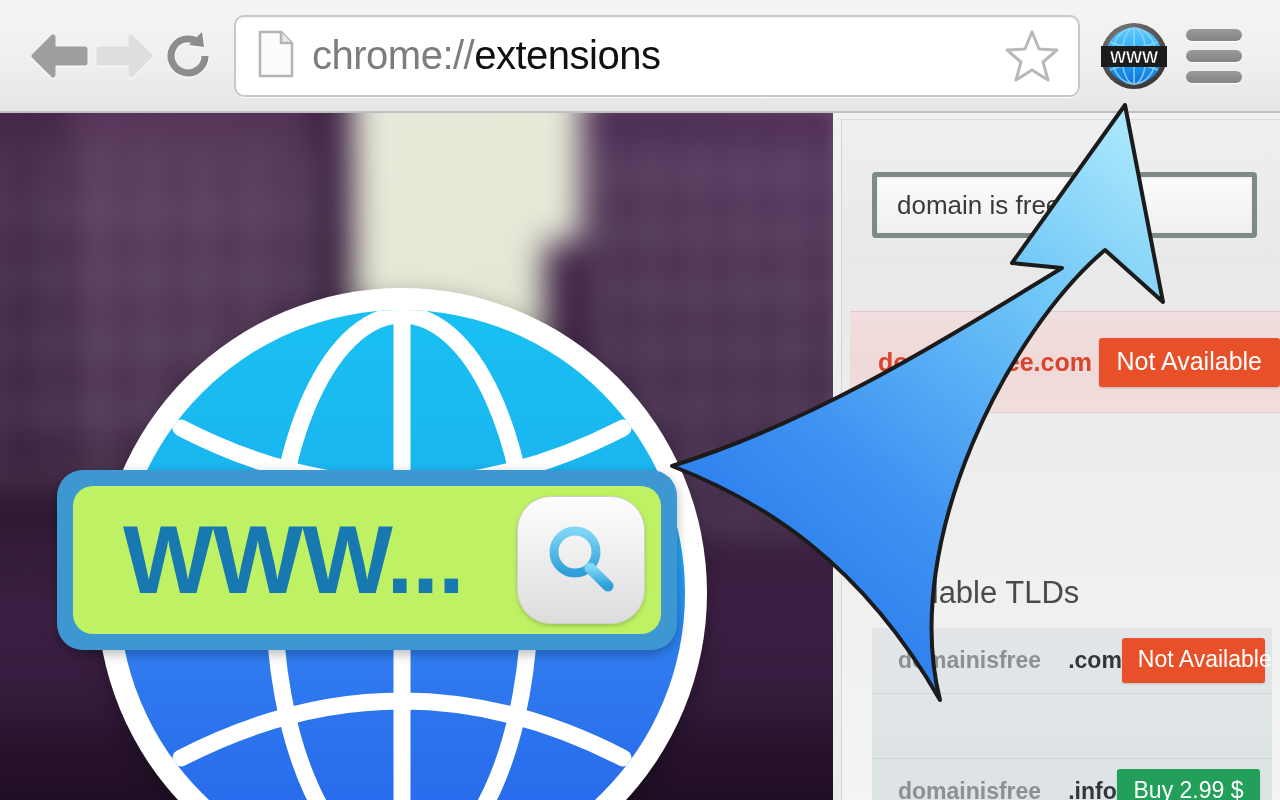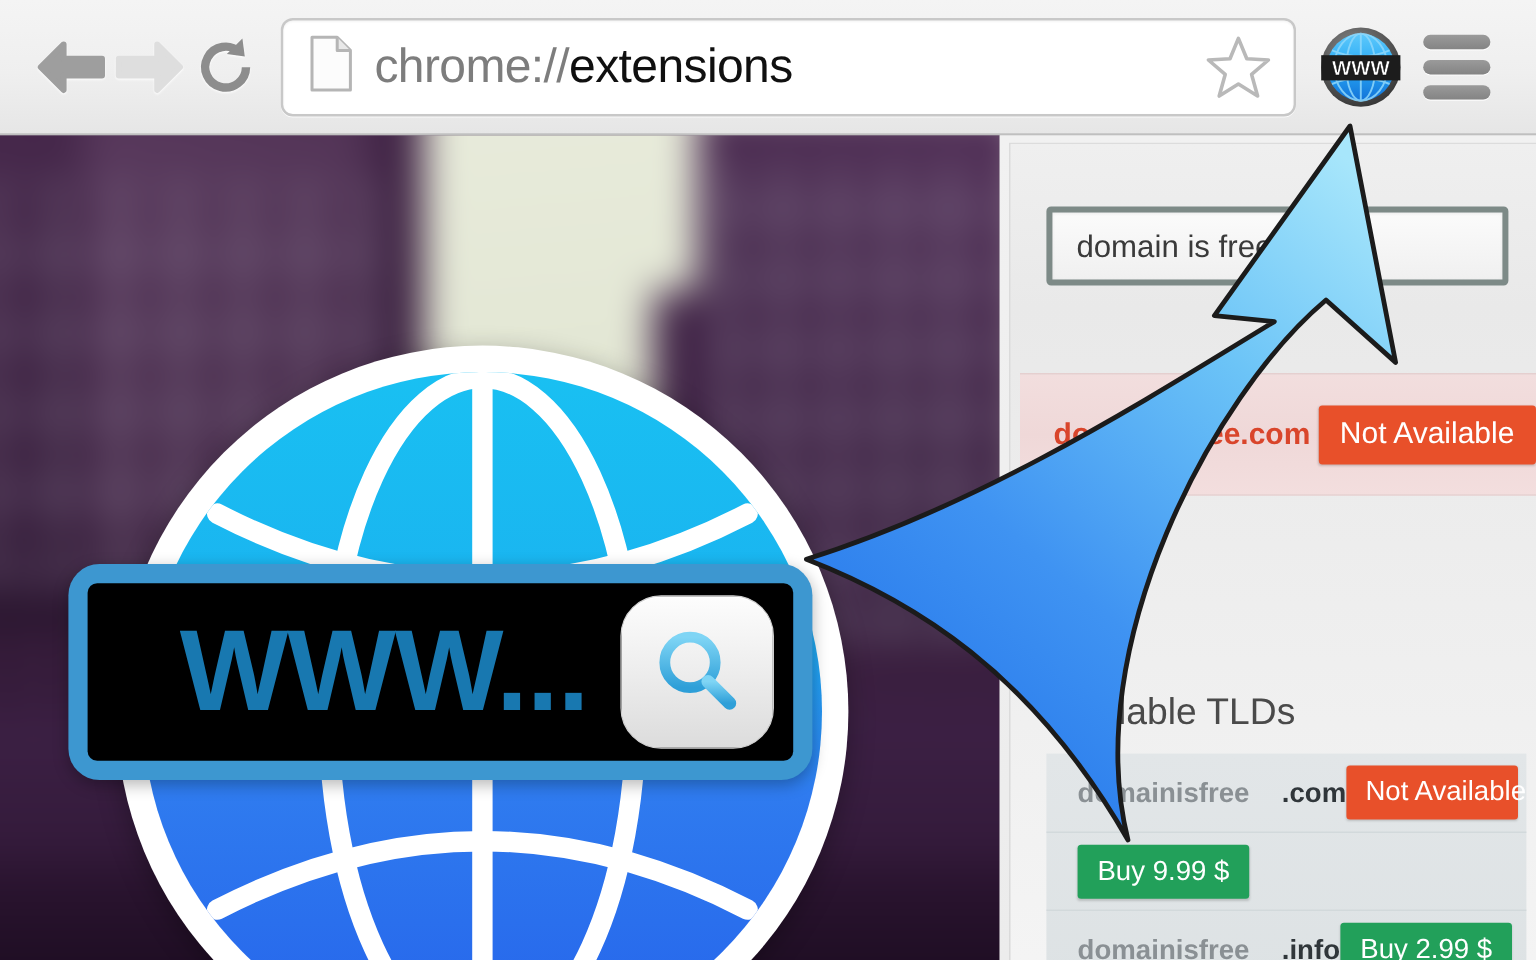--- a/index.html
+++ b/index.html
@@ -245,25 +245,24 @@
 
   .searchbox {
     position: absolute; left: -40px; top: 182px;
     width: 620px; height: 180px;
     background: #3d97d0;
     border-radius: 26px;
     box-shadow: 0 4px 12px rgba(0,0,0,.28);
   }
   .searchbox-inner {
     position: absolute; left: 16px; top: 16px; right: 16px; bottom: 16px;
-    background: #000000;
-    border-radius: 8px;
+    background: #bef264;
+    border-radius: 20px;
     display: flex; align-items: center;
     padding: 0 16px 0 50px;
-    text-align: center;
   }
   .www-text {
     flex: 1 1 auto;
     font-size: 96px;
     font-weight: bold;
     color: #1878b0;
     letter-spacing: -1px;
     line-height: 1;
     font-family: "Liberation Sans", sans-serif;
     white-space: nowrap;
@@ -393,21 +392,20 @@
         <div class="tld-heading">Available TLDs</div>
 
         <div class="tld-list">
 
           <div class="tld-row">
             <span class="tld-name"><span>domainisfree</span><span class="tld-ext">.com</span></span>
             <button class="tld-btn na">Not Available</button>
           </div>
 
           <div class="tld-row">
-            <button class="tld-btn buy">Buy 9.99 $</button>
           </div>
 
           <div class="tld-row">
             <span class="tld-name"><span>domainisfree</span><span class="tld-ext">.info</span></span>
             <button class="tld-btn buy">Buy 2.99 $</button>
           </div>
 
         </div>
       </div>
     </div>

